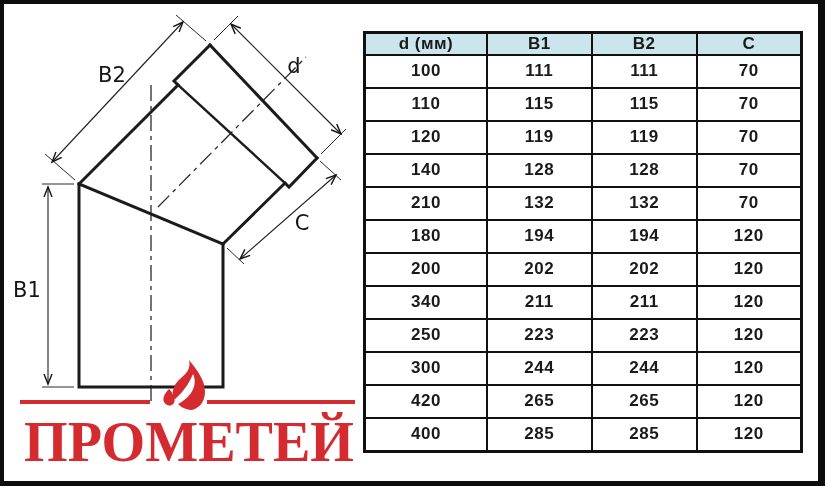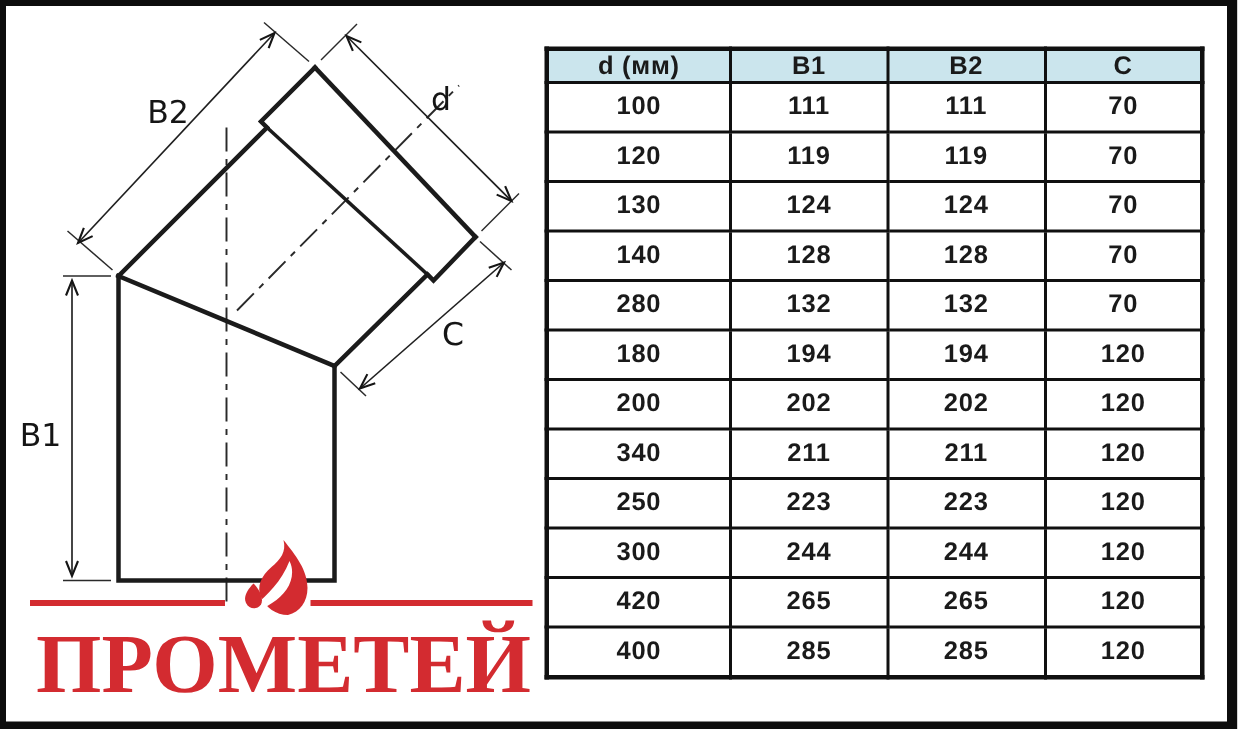--- a/index.html
+++ b/index.html
@@ -112,39 +112,39 @@
           </tr>
       </thead>
       <tbody>
           <tr>
             <td>100</td>
             <td>111</td>
             <td>111</td>
             <td>70</td>
           </tr>
           <tr>
+            <td>110</td>
+            <td>115</td>
+            <td>115</td>
+            <td>70</td>
+          </tr>
+          <tr>
             <td>120</td>
             <td>119</td>
             <td>119</td>
-            <td>70</td>
-          </tr>
-          <tr>
-            <td>130</td>
-            <td>124</td>
-            <td>124</td>
             <td>70</td>
           </tr>
           <tr>
             <td>140</td>
             <td>128</td>
             <td>128</td>
             <td>70</td>
           </tr>
           <tr>
-            <td>280</td>
+            <td>210</td>
             <td>132</td>
             <td>132</td>
             <td>70</td>
           </tr>
           <tr>
             <td>180</td>
             <td>194</td>
             <td>194</td>
             <td>120</td>
           </tr>

